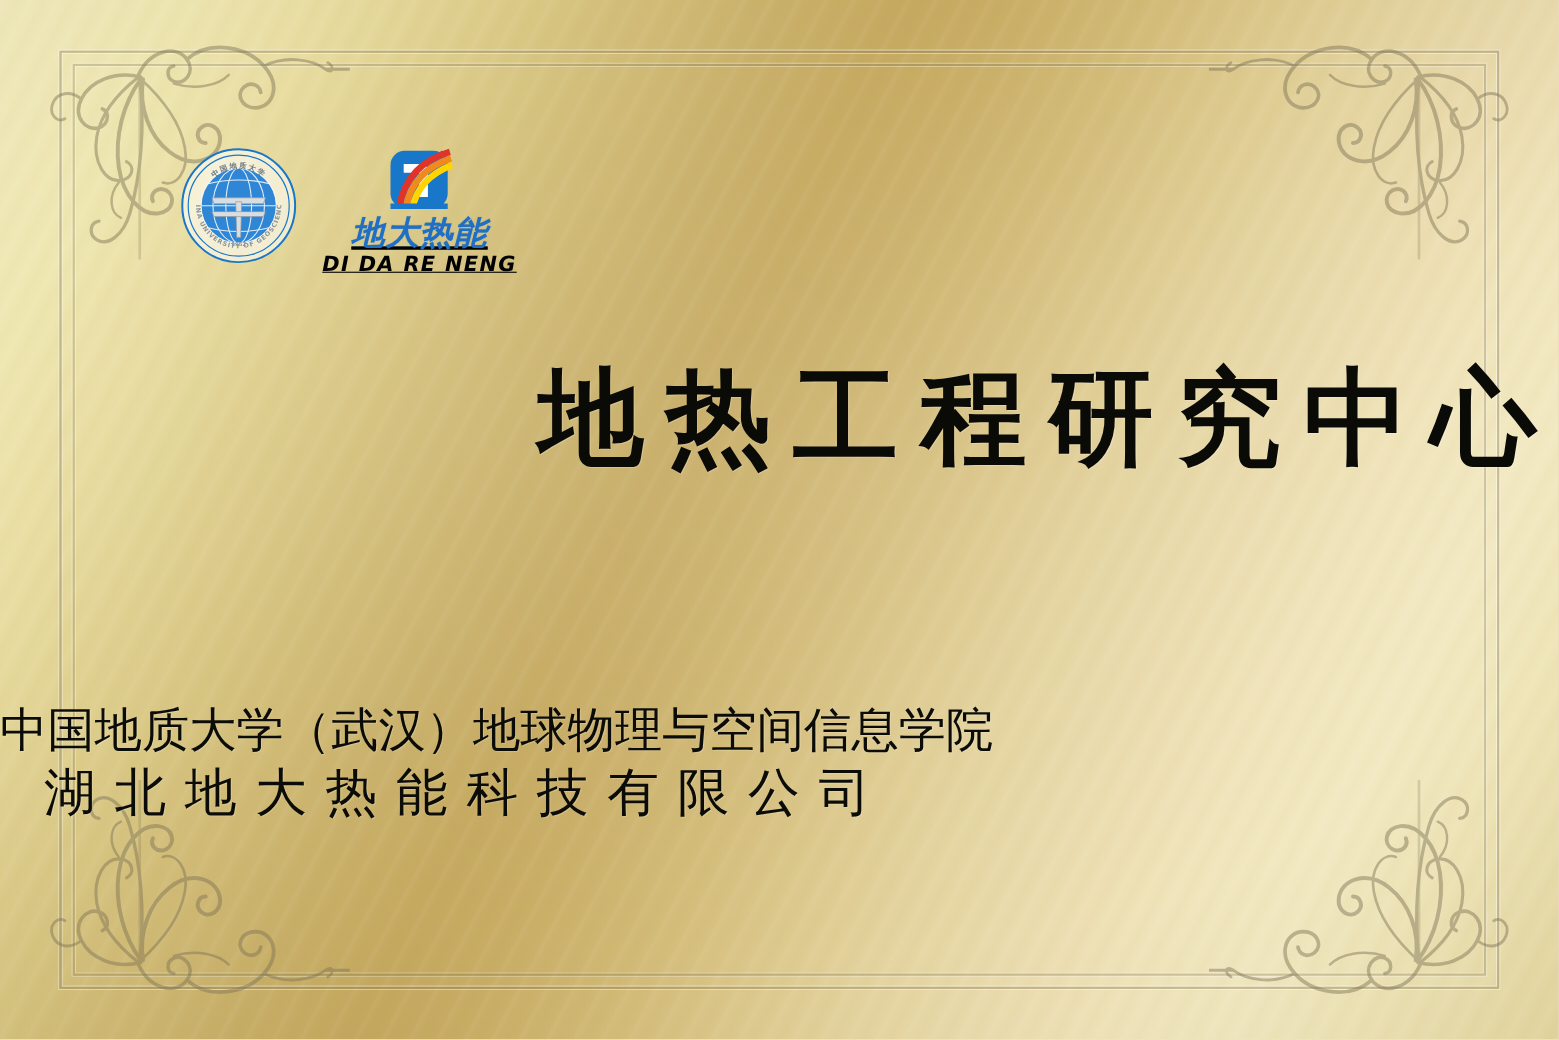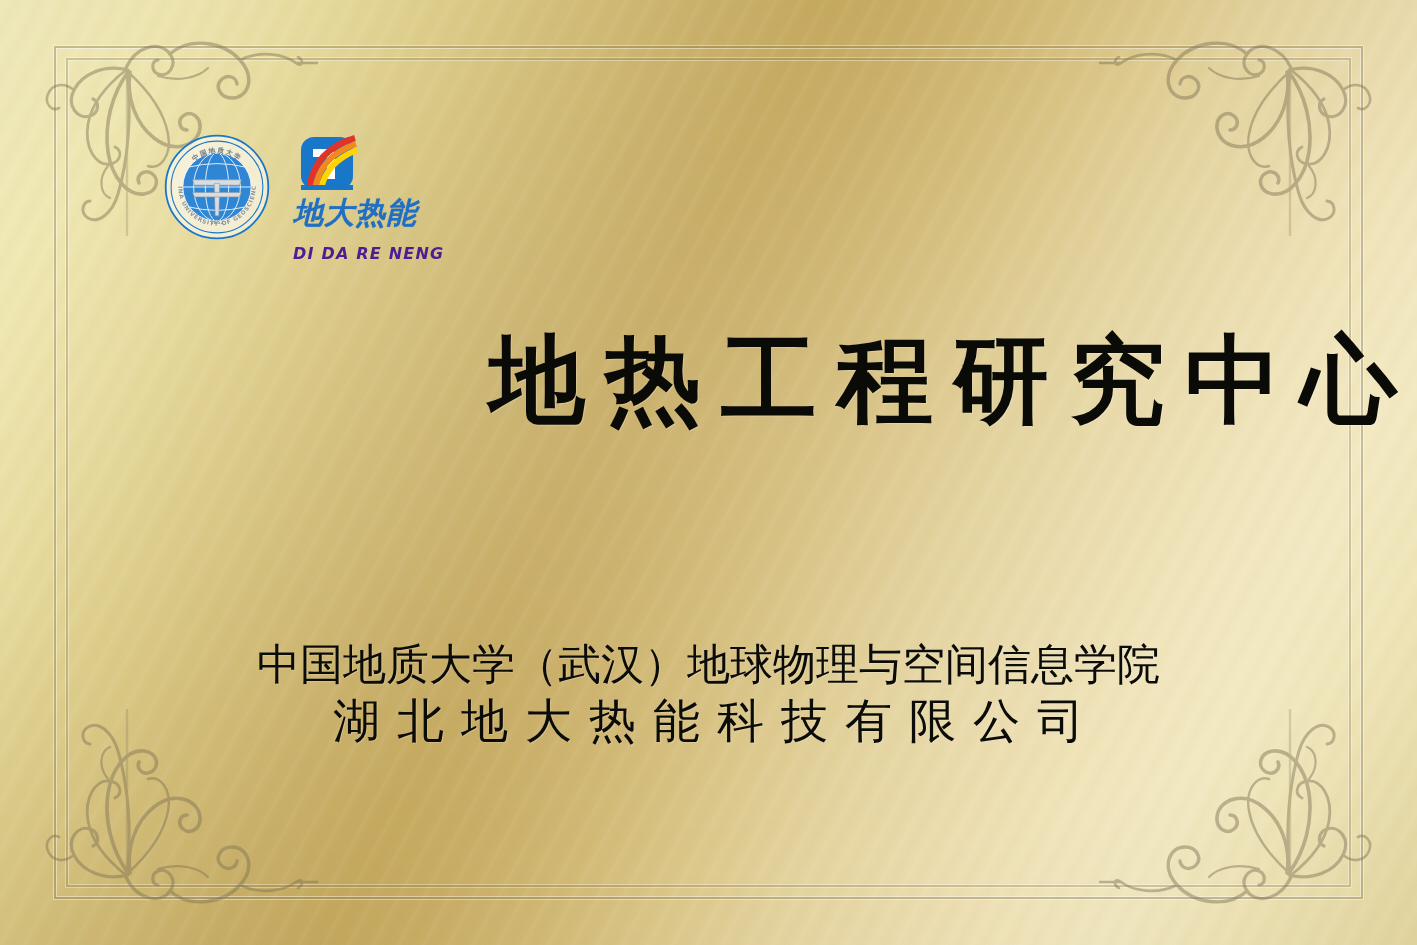--- a/index.html
+++ b/index.html
@@ -111,42 +111,42 @@
   .logo-row {
     position: absolute;
     left: 163px;
     top: 133px;
     display: flex;
     align-items: flex-start;
     gap: 22px;
   }
   .cug-logo { width: 108px; height: 108px; display: block; }
 
-  .ddrn-logo { display: flex; flex-direction: column; padding-top: 2px; }
+  .ddrn-logo { display: flex; flex-direction: column; align-items: center; padding-top: 2px; text-decoration: underline; }
   .ddrn-mark { width: 68px; height: 62px; display: block; margin-bottom: 1px; }
   .ddrn-cn {
     font-family: "DejaVu Sans", "Liberation Sans", sans-serif;
     font-size: 30px;
     font-weight: 700;
     font-style: italic;
     color: #1f6fc4;
     letter-spacing: 1px;
     line-height: 1;
     white-space: nowrap;
     text-shadow: 0 0 1px rgba(31,111,196,0.6);
   }
   .ddrn-en {
     font-family: "DejaVu Sans", "Liberation Sans", sans-serif;
-    font-size: 16px;
+    font-size: 19px;
     font-weight: 700;
     font-style: italic;
-    color: #4c1d95;
+    color: #000000;
     letter-spacing: 1.2px;
     line-height: 1;
-    margin-top: 18px;
+    margin-top: 3px;
     white-space: nowrap;
   }
 
   
   .headline {
     position: absolute;
     left: 0; right: 0;
     top: 332px;
     text-align: right;
     font-family: "DejaVu Sans", "Liberation Sans", sans-serif;
@@ -158,21 +158,21 @@
     line-height: 1.0;
     white-space: nowrap;
     text-shadow: 1px 1px 0 rgba(255,255,255,0.22);
   }
 
   
   .sub-block {
     position: absolute;
     left: 0; right: 0;
     top: 640px;
-    text-align: center;
+    text-align: left;
   }
   .sub-line1 {
     font-family: "DejaVu Sans", "Liberation Sans", sans-serif;
     font-size: 43px;
     font-weight: 400;
     color: #0b0b07;
     letter-spacing: 0px;
     line-height: 1.12;
     white-space: nowrap;
     text-shadow: 1px 1px 0 rgba(255,255,255,0.18);
@@ -181,20 +181,21 @@
     font-family: "DejaVu Sans", "Liberation Sans", sans-serif;
     font-size: 47px;
     font-weight: 400;
     color: #0b0b07;
     letter-spacing: 17px;
     text-indent: 17px;
     line-height: 1.22;
     white-space: nowrap;
     margin-top: 4px;
     text-shadow: 1px 1px 0 rgba(255,255,255,0.18);
+    padding-left: 23px;
   }
 </style>
 </head>
 <body>
 
 <div class="plaque">
 
   <div class="plaque-bg"></div>
   <div class="plaque-sheen"></div>
   <div class="plaque-vignette"></div>

